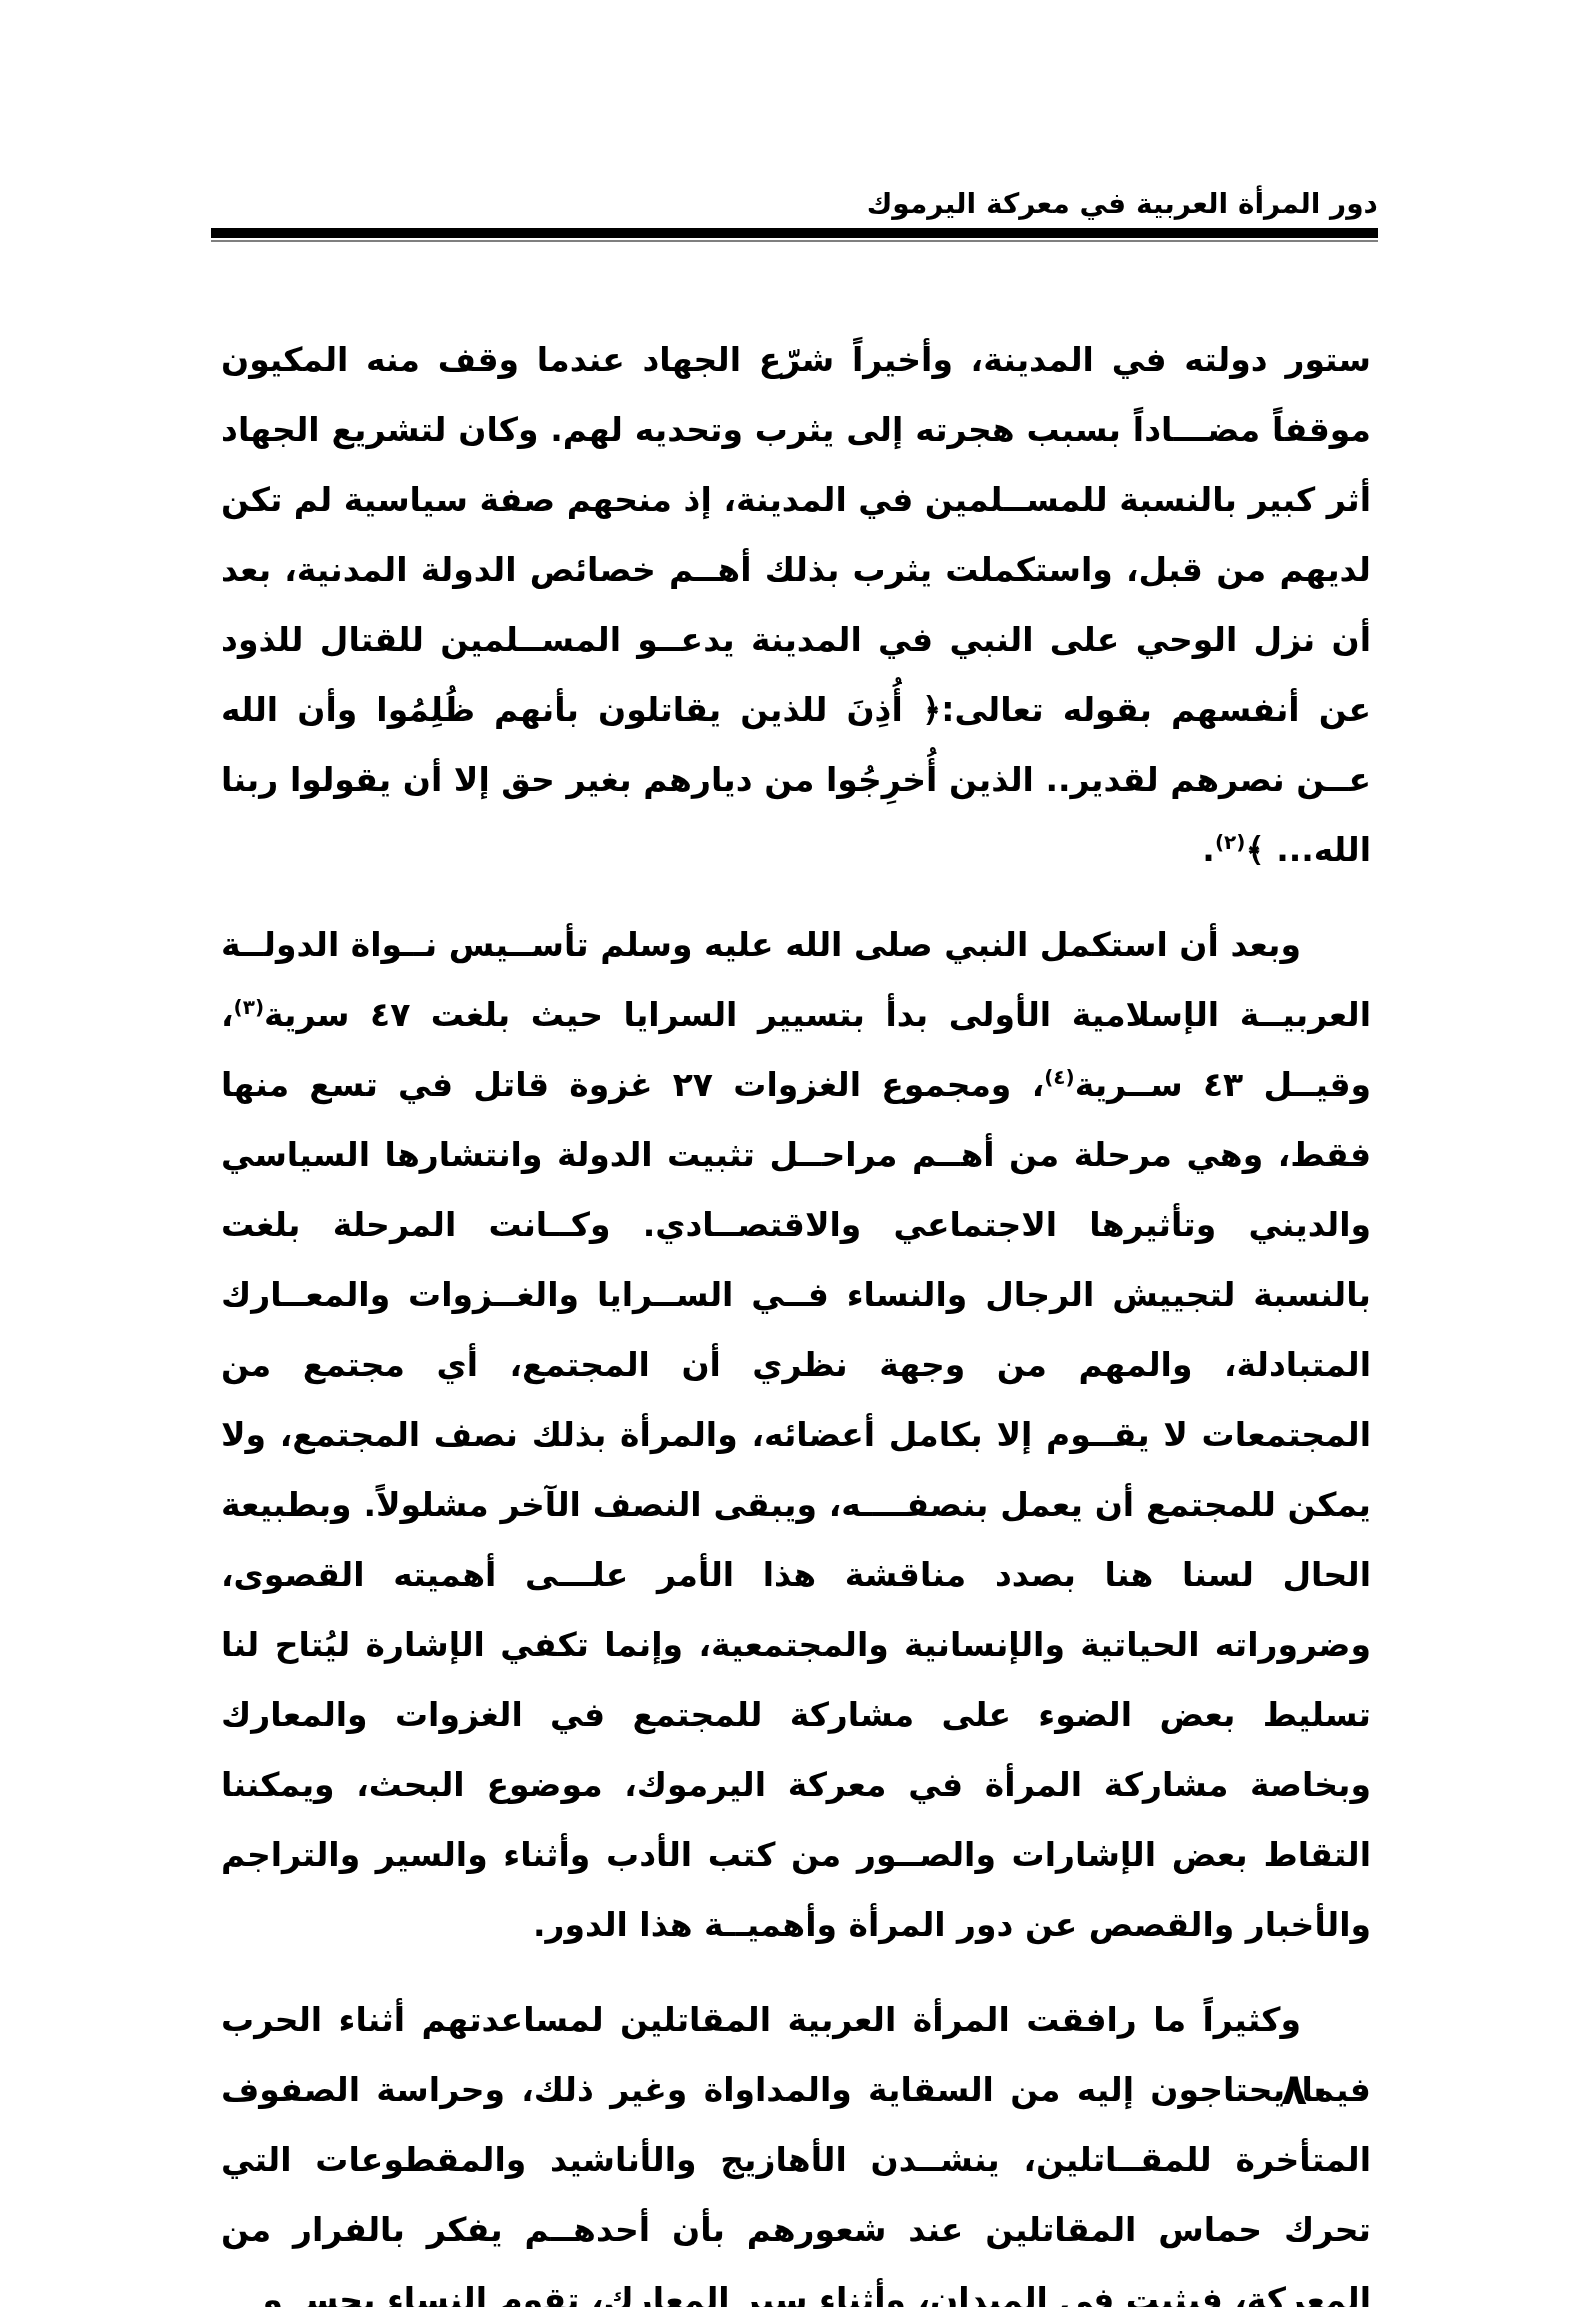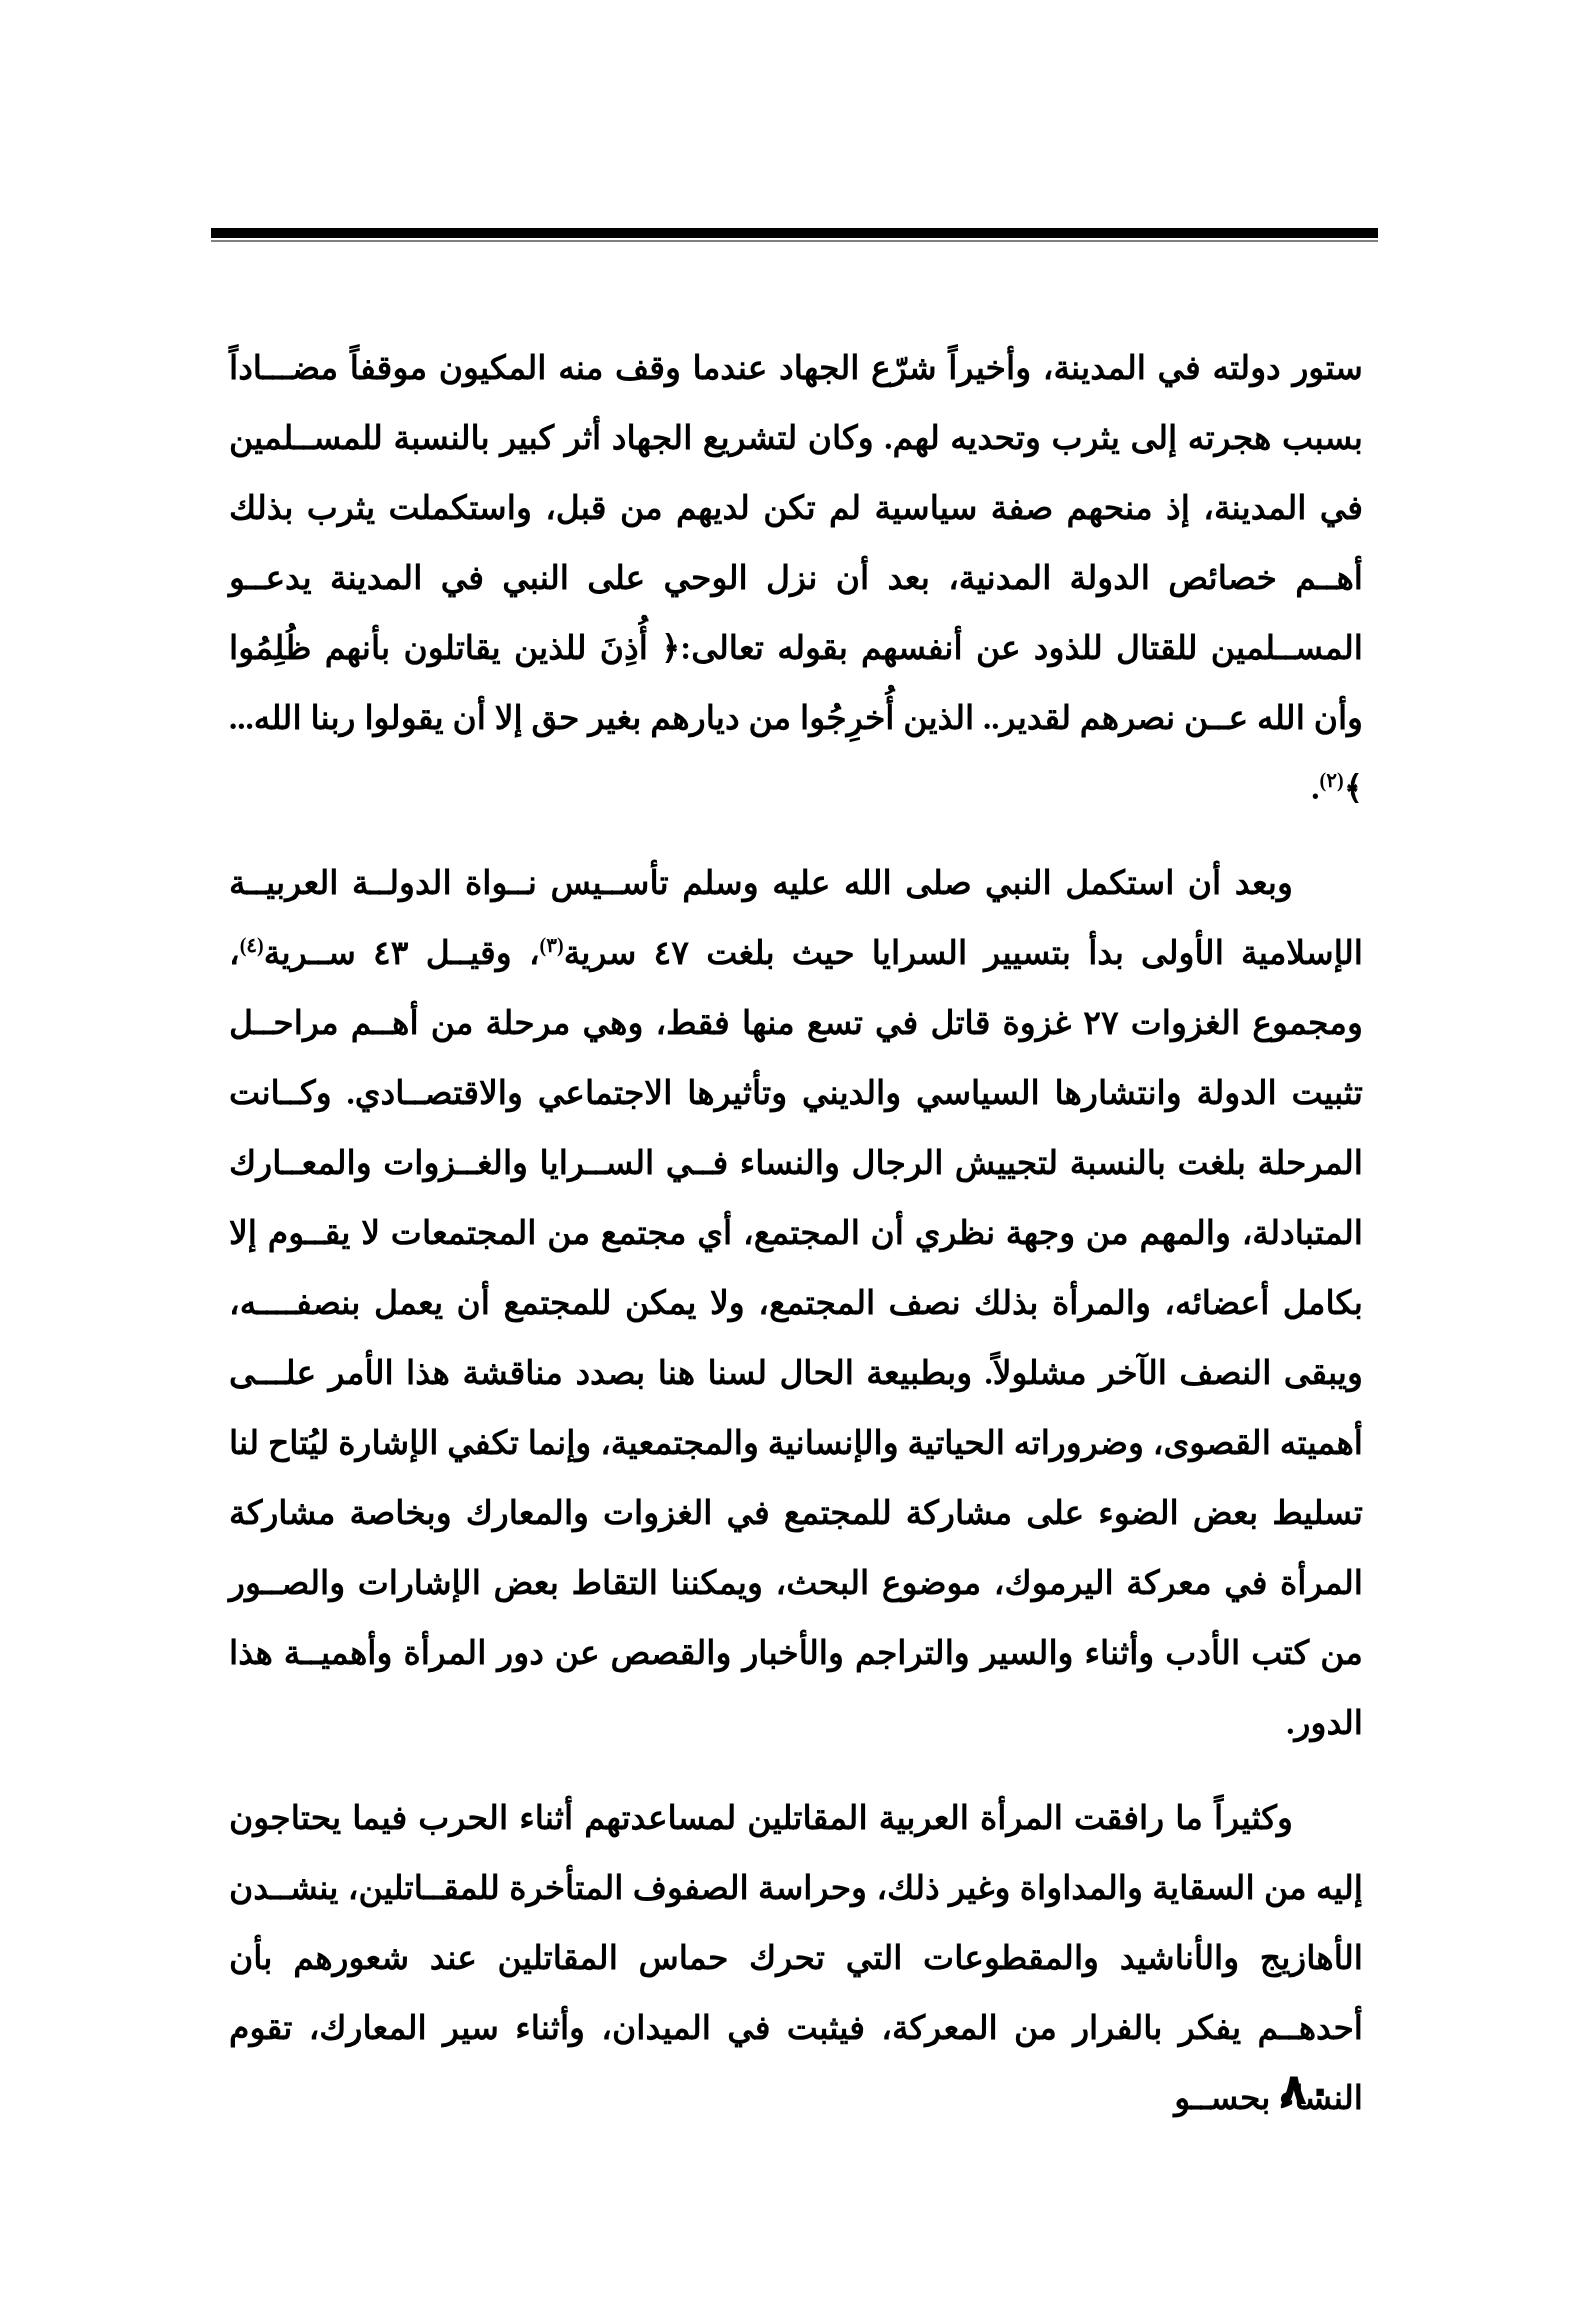--- a/index.html
+++ b/index.html
@@ -61,23 +61,22 @@
       top: 321px;
       direction: rtl;
       text-align: justify;
       text-align-last: right;
       font-weight: bold;
       font-size: 33px;
       line-height: 70px;
       letter-spacing: -0.5px;
     }
     .body-text p {
-      margin: 12px;
+      margin: 4px;
       padding: 0;
-      font-family: Liberation Serif, serif;
     }
     .body-text p.para-gap {
       margin-top: 25px;
     }
     .body-text p.indent {
       text-indent: 70px;
     }
     .body-text .quran {
       font-weight: bold;
     }
@@ -96,20 +95,23 @@
       line-height: 41px;
       direction: rtl;
       text-align: center;
     }
   </style>
 </head>
 <body>
 
 <div class="page">
 
+  <div class="running-header">
+    <span class="title">دور المرأة العربية في معركة اليرموك</span>
+  </div>
   <div class="header-rule"></div>
   <div class="header-rule-thin"></div>
 
   <div class="body-text">
 
     <p>
       <span>ستور دولته في المدينة، وأخيراً شرّع الجهاد عندما وقف منه المكيون موقفاً مضـــاداً</span>
       <span>بسبب هجرته إلى يثرب وتحديه لهم. وكان لتشريع الجهاد أثر كبير بالنسبة للمســلمين</span>
       <span>في المدينة، إذ منحهم صفة سياسية لم تكن لديهم من قبل، واستكملت يثرب بذلك أهــم</span>
       <span>خصائص الدولة المدنية، بعد أن نزل الوحي على النبي في المدينة يدعــو المســلمين</span>

